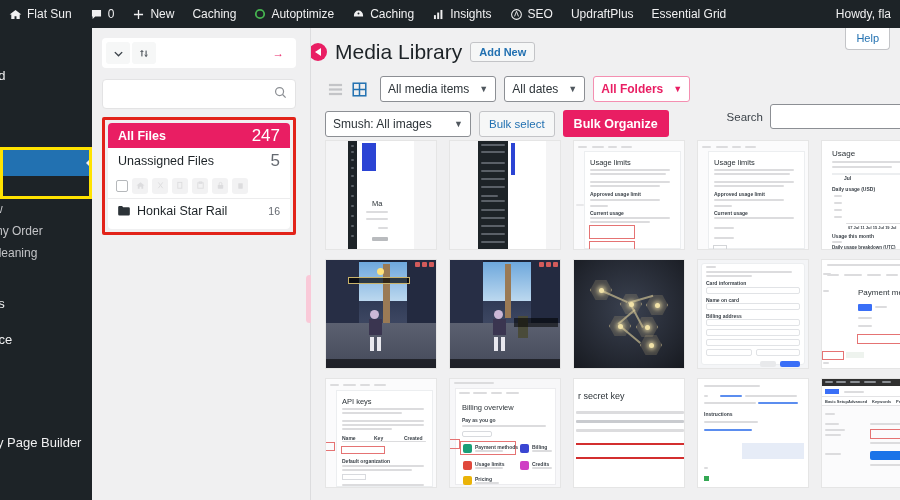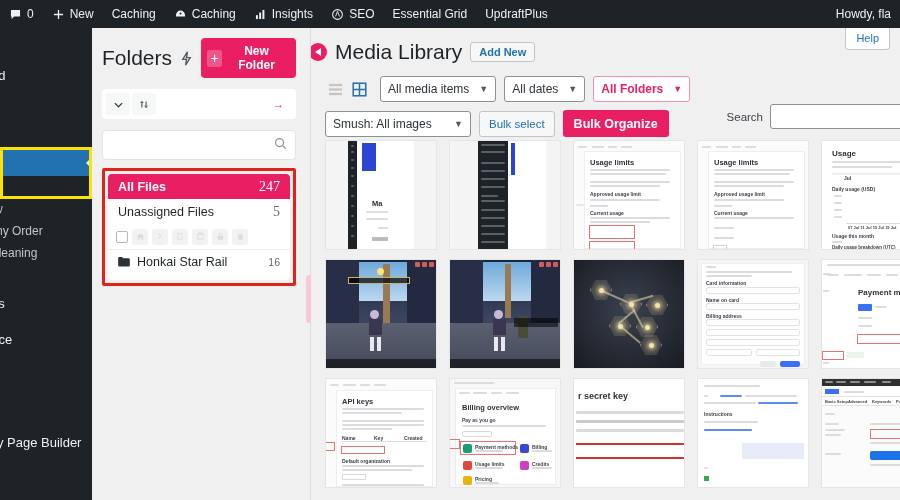--- a/index.html
+++ b/index.html
@@ -106,21 +106,21 @@
   
   #tree-annotation {
     border: 3px solid #e2231a; border-radius: 2px; padding: 3px;
     height: 118px;
   }
   .tree-card { background: #fff; border-radius: 4px; height: 100%; overflow: hidden; }
   .tree-row {
     display: flex; align-items: center; height: 25px; padding: 0 10px;
     font-size: 12.5px; cursor: pointer;
   }
-  .tree-row .count { margin-left: auto; font-size: 14px; color: #646970; font-family: Liberation Serif, serif; }
+  .tree-row .count { margin-left: auto; font-size: 17px; color: #646970; }
   .tree-row.active { background: #e91e63; color: #fff; font-weight: 600; }
   .tree-row.active .count { color: #fff; font-weight: 400; }
   .icons-row {
     display: flex; align-items: center; gap: 4px; height: 26px;
     padding: 0 8px; border-bottom: 1px solid #ececed;
   }
   .mini-check {
     width: 12px; height: 12px; border: 1.5px solid #b5b8bb; border-radius: 2px;
     background: #fff; cursor: pointer;
   }
@@ -217,21 +217,21 @@
   .thumb {
     width: 112px; height: 110px; background: #fff;
     border: 1px solid #e5e5e5; overflow: hidden; position: relative;
     cursor: pointer;
   }
   .thumb .inner { position: absolute; inset: 0; }
 
   
   .mini-line { position: absolute; background: #dcdcde; height: 2px; border-radius: 1px; }
   .mini-block { position: absolute; }
-  .mini-head { position: absolute; font-size: 7.5px; font-weight: 700; color: #2c3338; }
+  .mini-head { position: absolute; font-size: 7.5px; font-weight: 400; color: #2c3338; }
   .mini-sub { position: absolute; font-size: 5px; font-weight: 700; color: #3c434a; }
   .mini-red { position: absolute; border: 1px solid #e57373; }
   .mini-redline { position: absolute; background: #d32f2f; height: 2px; }
 
   
   .wpmini-side { position: absolute; top: 0; bottom: 0; background: #1d2327; }
   .wpmini-row { position: absolute; left: 3px; right: 3px; height: 2px; background: #5a6067; border-radius: 1px; }
   .wpmini-blue { position: absolute; background: #2b44d4; }
 
   
@@ -288,35 +288,51 @@
   .acct-bar { position: absolute; left:0; right:0; top:0; height: 7px; background: #303030; }
   .blue-btn { position: absolute; background: #1a73e8; border-radius: 2px; }
 </style>
 </head>
 <body>
 
 <div id="adminbar">
   <div class="ab-item">
     <span class="ab-icon">
       <svg width="13" height="13" viewBox="0 0 20 20" fill="#f0f0f1">
+          <path d="M10 3 1 10h2.5v7h5v-4.5h3V17h5v-7H19z"></path>
+        </svg>
+    </span>
+    <span>Flat Sun</span>
+  </div>
+  <div class="ab-item">
+    <span class="ab-icon">
+      <svg width="13" height="13" viewBox="0 0 20 20" fill="#f0f0f1">
           <path d="M3 3h14v10H8l-4 4v-4H3z"></path>
         </svg>
     </span>
     <span>0</span>
   </div>
   <div class="ab-item">
     <span class="ab-icon">
       <svg width="13" height="13" viewBox="0 0 20 20" fill="#f0f0f1">
           <path d="M9 3h2v6h6v2h-6v6H9v-6H3V9h6z"></path>
         </svg>
     </span>
     <span>New</span>
   </div>
   <div class="ab-item">
     <span>Caching</span>
+  </div>
+  <div class="ab-item">
+    <span class="ab-icon">
+      <svg width="12" height="12" viewBox="0 0 20 20">
+          <circle cx="10" cy="10" r="7" fill="none" stroke="#46b450" stroke-width="3"></circle>
+        </svg>
+    </span>
+    <span>Autoptimize</span>
   </div>
   <div class="ab-item">
     <span class="ab-icon">
       <svg width="13" height="13" viewBox="0 0 20 20" fill="#f0f0f1">
           <path d="M10 4a7 7 0 0 0-7 7v2h14v-2a7 7 0 0 0-7-7zm0 3a1.5 1.5 0 1 1 0 3 1.5 1.5 0 0 1 0-3z"></path>
         </svg>
     </span>
     <span>Caching</span>
   </div>
   <div class="ab-item">
@@ -332,24 +348,24 @@
   <div class="ab-item">
     <span class="ab-icon">
       <svg width="13" height="13" viewBox="0 0 20 20">
           <circle cx="10" cy="10" r="7.5" fill="none" stroke="#f0f0f1" stroke-width="1.6"></circle>
           <path d="M7 13 10 5l3 8" fill="none" stroke="#f0f0f1" stroke-width="1.4"></path>
         </svg>
     </span>
     <span>SEO</span>
   </div>
   <div class="ab-item">
+    <span>UpdraftPlus</span>
+  </div>
+  <div class="ab-item">
     <span>Essential Grid</span>
-  </div>
-  <div class="ab-item">
-    <span>UpdraftPlus</span>
   </div>
   <div class="ab-item spacer"></div>
   <div class="ab-item">
     <span>Howdy, fla</span>
   </div>
 </div>
 
 <div id="wpsidebar">
   <div class="menu-item"></div>
   <div class="menu-item">
@@ -381,32 +397,20 @@
   <div class="menu-item"></div>
   <div class="menu-item"></div>
   <div class="menu-item wrap">
       <span>WPBakery Page Builder</span>
     </div>
   <div class="menu-item"></div>
 </div>
 <div id="media-annotation"></div>
 
 <div id="folders-panel">
-  <div class="folders-head">
-    <span class="folders-title">Folders</span>
-    <span class="bolt-icon">
-      <svg width="13" height="15" viewBox="0 0 12 16" fill="none" stroke="#50575e" stroke-width="1.4">
-          <path d="M7 1 2 9h4l-1 6 5-8H6z"></path>
-        </svg>
-    </span>
-    <button class="new-folder-btn">
-      <span class="plus-box">+</span>
-      <span>New Folder</span>
-    </button>
-  </div>
 
   <div class="pro-bar">
     <span class="pro-btn">
       <svg width="11" height="11" viewBox="0 0 12 12" fill="none" stroke="#3c434a" stroke-width="1.5">
           <path d="M2 4.5 6 8.5 10 4.5"></path>
         </svg>
     </span>
     <span class="pro-btn">
       <svg width="10" height="11" viewBox="0 0 12 12" fill="none" stroke="#3c434a" stroke-width="1.2">
           <path d="M3.5 9.5V2.5M1.8 4.2 3.5 2.5 5.2 4.2M8.5 2.5v7M6.8 7.8 8.5 9.5 10.2 7.8"></path>

